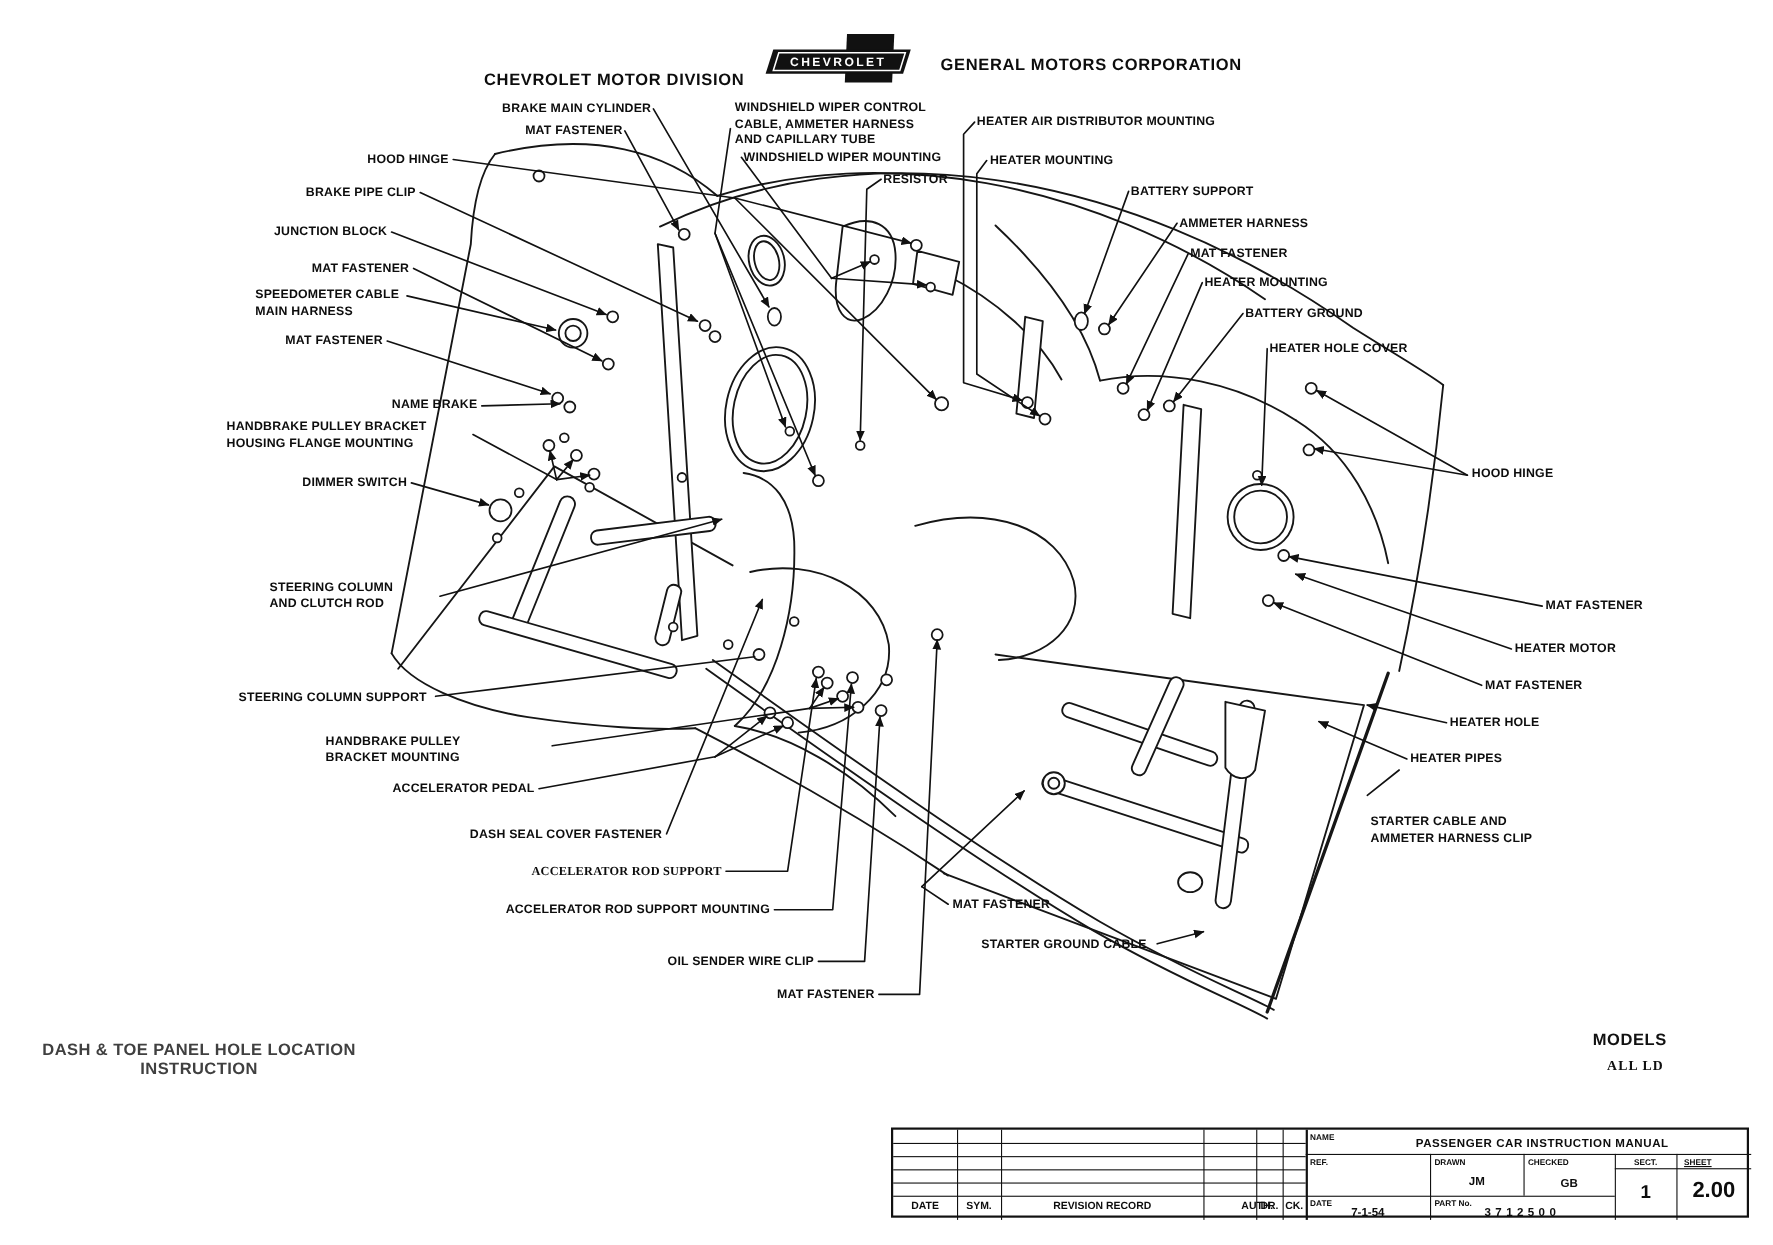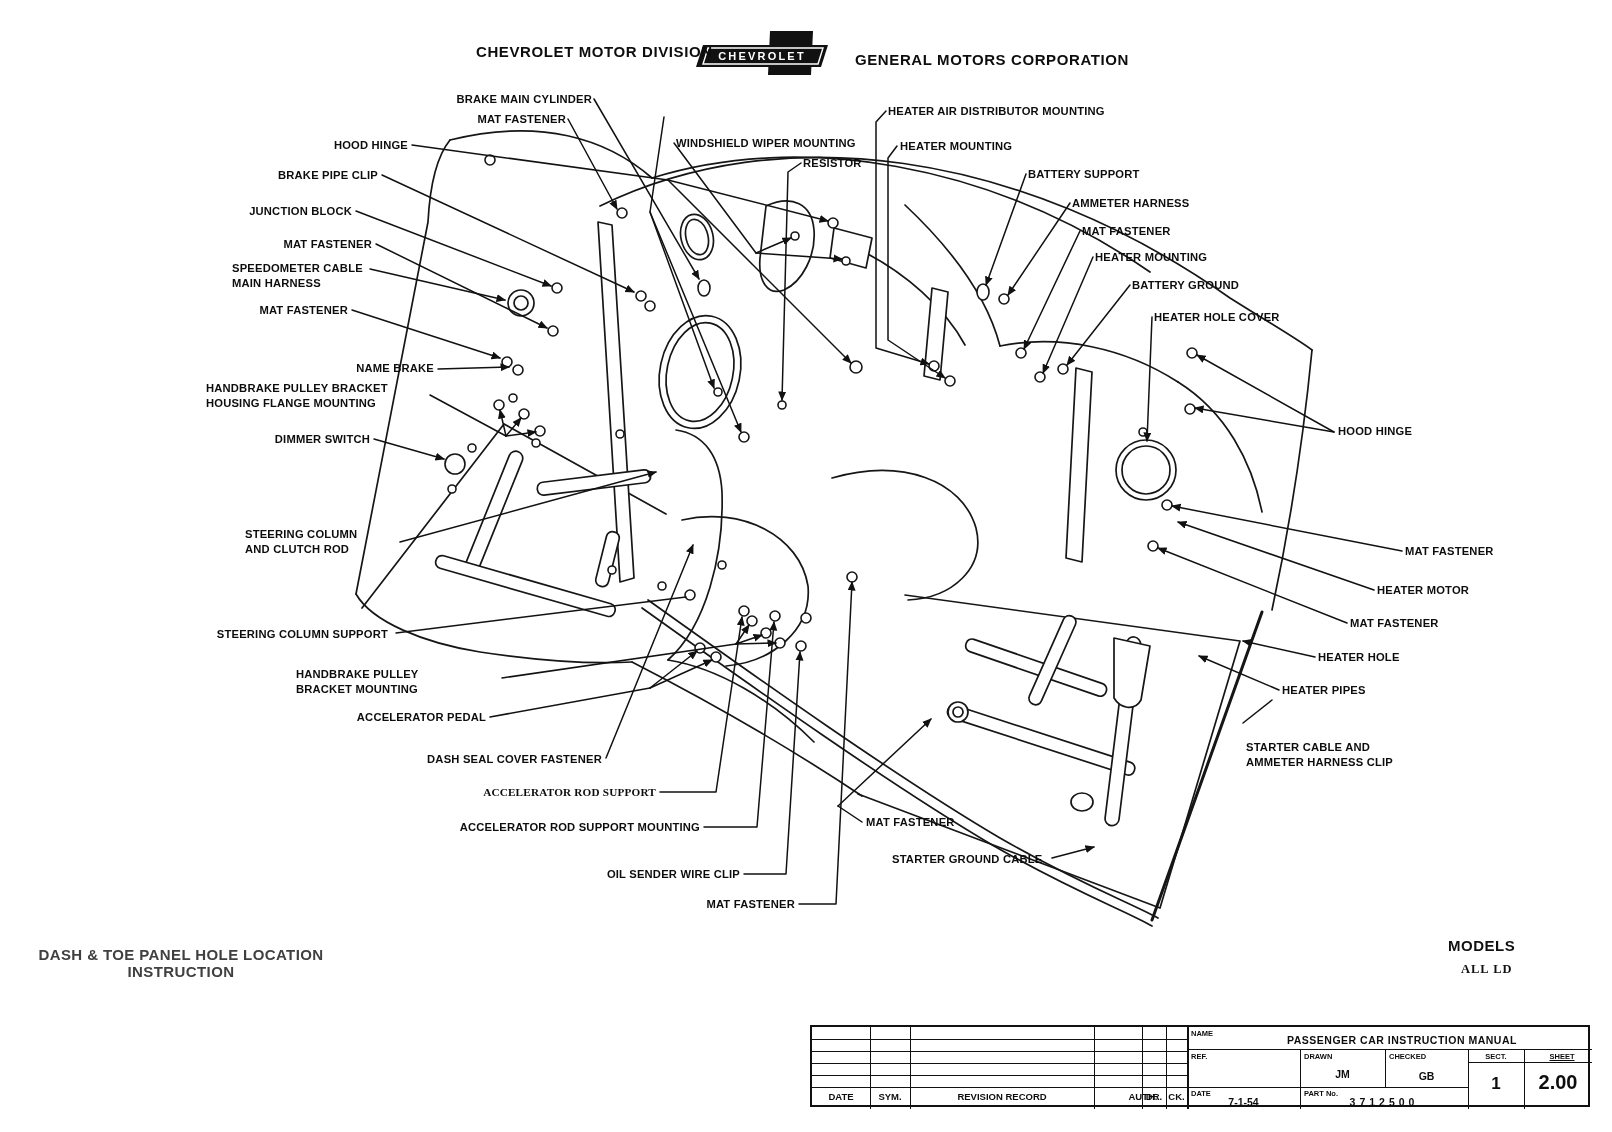--- a/index.html
+++ b/index.html
@@ -200,21 +200,21 @@
       <path d="M1347,623 L1158,548" marker-end="url(#arr)"></path>
       <path d="M1315,657 L1243,641" marker-end="url(#arr)"></path>
       <path d="M1279,690 L1199,656" marker-end="url(#arr)"></path>
       <path d="M1243,723 L1272,700"></path>
       <path d="M862,822 L838,806"></path>
       <path d="M838,806 L931,719" marker-end="url(#arr)"></path>
       <path d="M1052,858 L1094,847" marker-end="url(#arr)"></path>
     </g>
   </svg>
 
-  <div class="hdr" style="left:440px;top:43px;margin-left:36px;">CHEVROLET MOTOR DIVISION</div>
+  <div class="hdr" style="left:440px;top:64px;">CHEVROLET MOTOR DIVISION</div>
   <div class="hdr" style="left:855px;top:51px;">GENERAL MOTORS CORPORATION</div>
 
   <div class="co r" style="left:592px;top:92px;">BRAKE MAIN CYLINDER</div>
   <div class="co r" style="left:566px;top:112px;">MAT FASTENER</div>
   <div class="co r" style="left:408px;top:138px;">HOOD HINGE</div>
   <div class="co r" style="left:378px;top:168px;">BRAKE PIPE CLIP</div>
   <div class="co r" style="left:352px;top:204px;">JUNCTION BLOCK</div>
   <div class="co r" style="left:372px;top:237px;">MAT FASTENER</div>
   <div class="co" style="left:232px;top:261px;">SPEEDOMETER CABLE
 MAIN HARNESS</div>
@@ -227,20 +227,23 @@
 AND CLUTCH ROD</div>
   <div class="co r" style="left:388px;top:627px;">STEERING COLUMN SUPPORT</div>
   <div class="co" style="left:296px;top:667px;">HANDBRAKE PULLEY
 BRACKET MOUNTING</div>
   <div class="co r" style="left:486px;top:710px;">ACCELERATOR PEDAL</div>
   <div class="co r" style="left:602px;top:752px;padding-left:20px;">DASH SEAL COVER FASTENER</div>
   <div class="co r" style="left:656px;top:785px;font-family:Liberation Serif, serif;">ACCELERATOR ROD SUPPORT</div>
   <div class="co r" style="left:700px;top:820px;">ACCELERATOR ROD SUPPORT MOUNTING</div>
   <div class="co r" style="left:740px;top:867px;">OIL SENDER WIRE CLIP</div>
   <div class="co r" style="left:795px;top:897px;">MAT FASTENER</div>
+  <div class="co" style="left:668px;top:91px;">WINDSHIELD WIPER CONTROL
+CABLE, AMMETER HARNESS
+AND CAPILLARY TUBE</div>
   <div class="co" style="left:676px;top:136px;">WINDSHIELD WIPER MOUNTING</div>
   <div class="co" style="left:803px;top:156px;">RESISTOR</div>
   <div class="co" style="left:888px;top:104px;">HEATER AIR DISTRIBUTOR MOUNTING</div>
   <div class="co" style="left:900px;top:139px;">HEATER MOUNTING</div>
   <div class="co" style="left:1028px;top:167px;">BATTERY SUPPORT</div>
   <div class="co" style="left:1072px;top:196px;">AMMETER HARNESS</div>
   <div class="co" style="left:1082px;top:224px;">MAT FASTENER</div>
   <div class="co" style="left:1095px;top:250px;">HEATER MOUNTING</div>
   <div class="co" style="left:1132px;top:278px;">BATTERY GROUND</div>
   <div class="co" style="left:1154px;top:310px;">HEATER HOLE COVER</div>
@@ -291,21 +294,21 @@
     <span class="lab7" style="left:379px;top:3px;">NAME</span>
     <span class="val10" style="left:400px;width:380px;top:8px;letter-spacing:.5px;">PASSENGER CAR INSTRUCTION MANUAL</span>
 
     <span class="lab7" style="left:379px;top:26px;">REF.</span>
     <span class="lab7" style="left:492px;top:26px;">DRAWN</span>
     <span class="val10" style="left:488px;width:85px;top:42px;">JM</span>
     <span class="lab7" style="left:577px;top:26px;">CHECKED</span>
     <span class="val10" style="left:573px;width:83px;top:44px;">GB</span>
     <span class="lab7" style="left:656px;width:56px;top:26px;text-align:center;">SECT.</span>
     <span class="val17" style="left:656px;width:56px;top:48px;">1</span>
-    <span class="lab7" style="left:716px;width:68px;top:26px;text-align:center;text-decoration:underline;">SHEET</span>
+    <span class="lab7" style="left:676px;width:68px;top:26px;text-align:right;text-decoration:underline;">SHEET</span>
     <span class="val20" style="left:712px;width:68px;top:45px;">2.00</span>
 
     <span class="lab7" style="left:379px;top:63px;">DATE</span>
     <span class="val10" style="left:375px;width:113px;top:70px;">7-1-54</span>
     <span class="lab7" style="left:492px;top:63px;">PART No.</span>
     <span class="val10" style="left:488px;width:168px;top:70px;letter-spacing:4px;">3712500</span>
   </div>
 
 </div>
 

